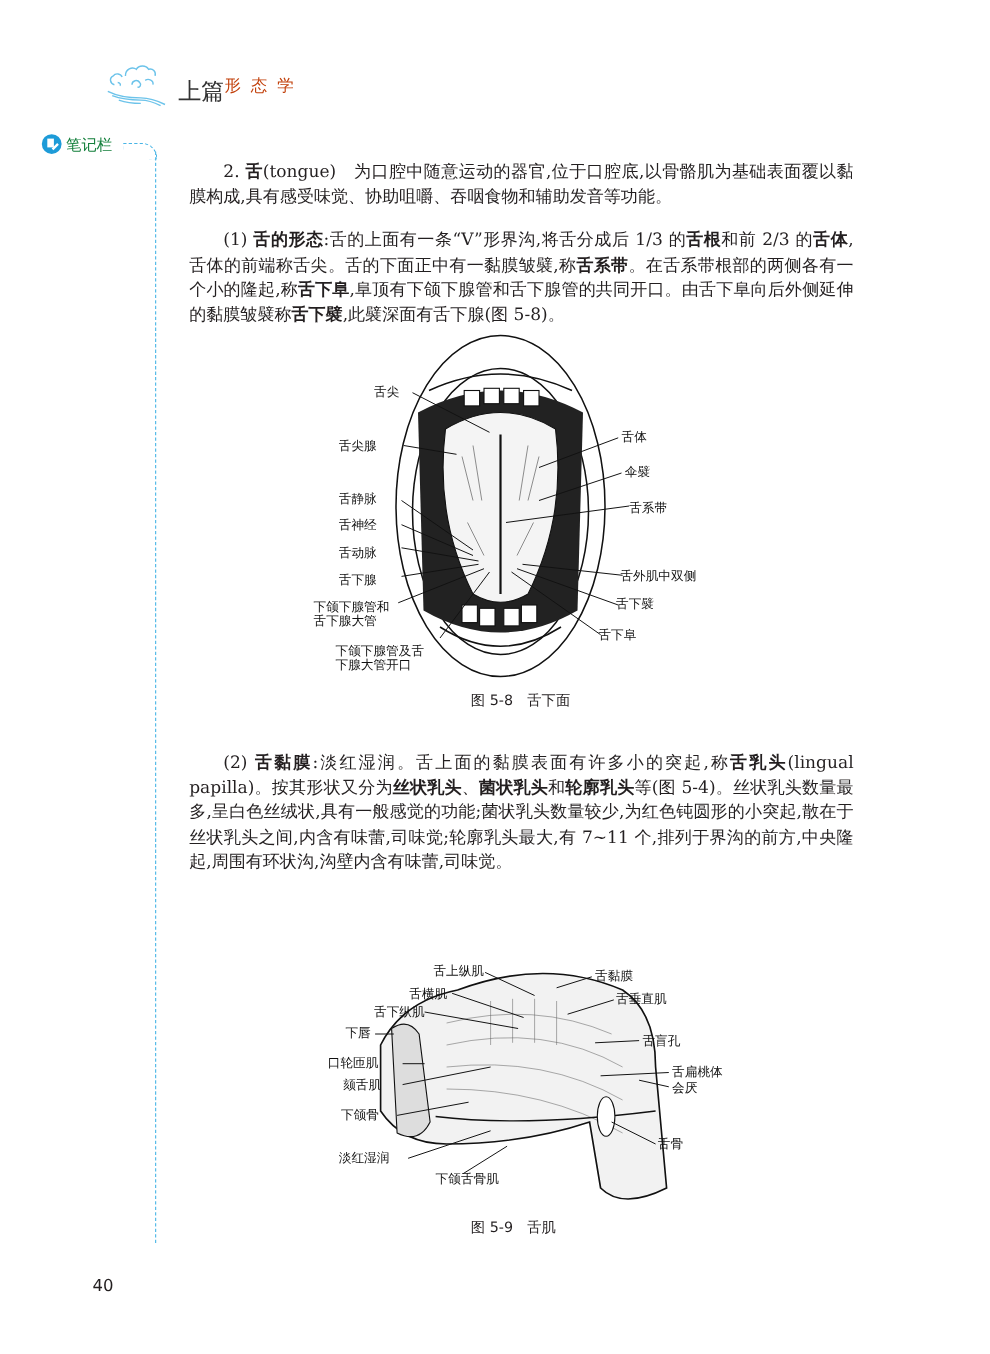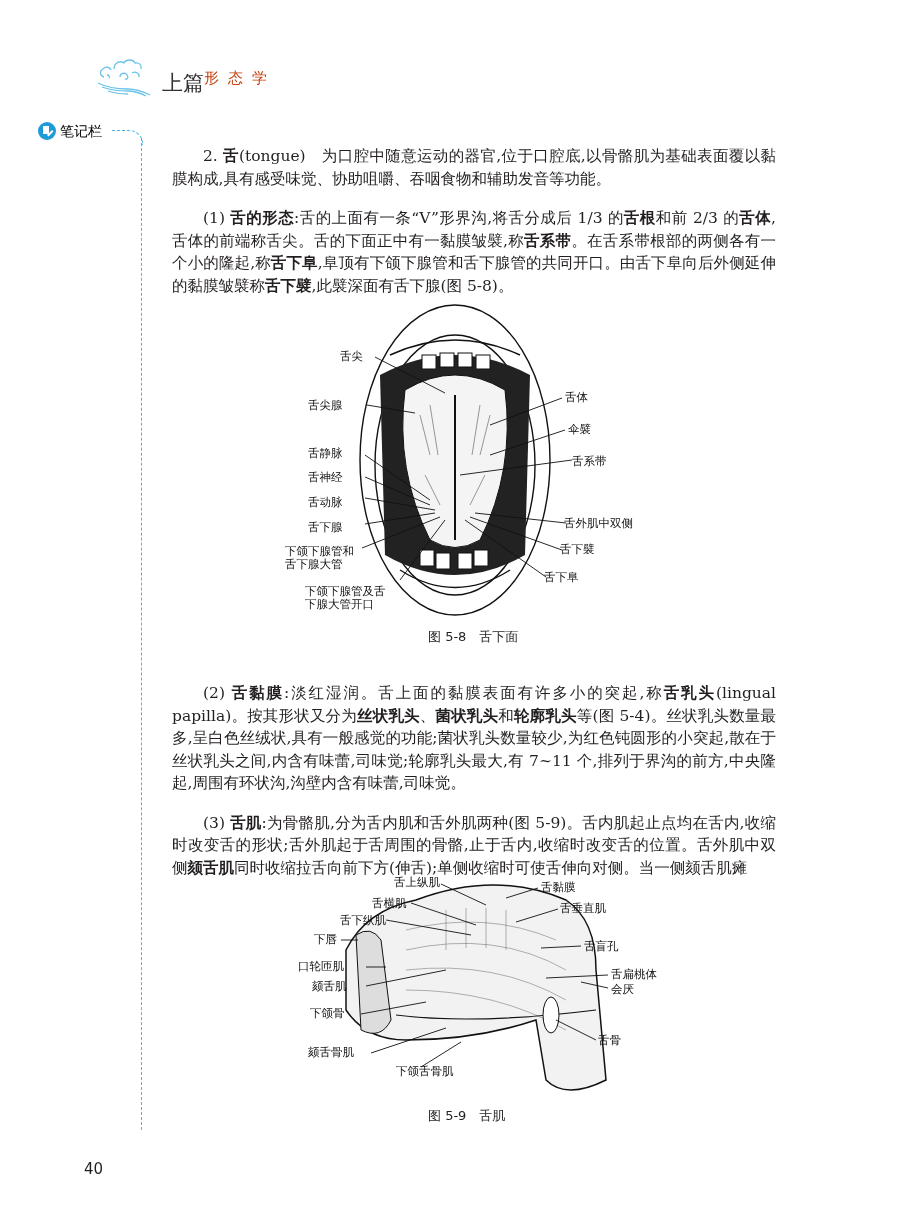--- a/index.html
+++ b/index.html
@@ -4,21 +4,21 @@
 <style>
   html, body { margin:0; padding:0; background:#ffffff; }
   body { width:900px; height:1231px; position:relative; overflow:hidden;
          font-family:"DejaVu Serif","Liberation Serif",serif; color:#231f20; }
   .header { position:absolute; left:92px; top:55px; height:45px; width:300px; }
   .cloud { position:absolute; left:0; top:0; width:62px; height:42px; }
   .hdr-part { position:absolute; left:70px; top:14px; font-size:21px; color:#333; font-family:"DejaVu Serif",serif; }
   .hdr-title { position:absolute; left:112px; top:14px; font-size:15px; color:#c2410c; letter-spacing:9px; font-family:"DejaVu Sans",sans-serif; }
   .notes { position:absolute; left:38px; top:122px; height:24px; }
   .notes-icon { position:absolute; left:0; top:0; width:18px; height:18px; border-radius:50%; background:#1d9bd8; }
-  .notes-label { position:absolute; left:22px; top:1px; font-size:14px; color:#000000; font-family:"DejaVu Sans",sans-serif; white-space:nowrap; }
+  .notes-label { position:absolute; left:22px; top:1px; font-size:14px; color:#15803d; font-family:"DejaVu Sans",sans-serif; white-space:nowrap; }
   .vline { position:absolute; left:141px; top:138px; width:0; height:992px; border-left:1px dashed #48b5e6; }
   .vcurve { position:absolute; left:112px; top:130px; width:30px; height:14px; border-top:1px dashed #48b5e6; border-right:1px dashed #48b5e6; border-top-right-radius:14px; }
   .content { position:absolute; left:155px; top:128px; width:638px; }
   p.para { margin:17px; font-size:15.5px; line-height:22.5px; text-align:justify; text-indent:31px; }
   b { font-family:"DejaVu Sans",sans-serif; font-weight:bold; }
   .fig1 { position:absolute; left:280px; top:295px; width:420px; height:325px; }
   .fig2 { position:absolute; left:280px; top:870px; width:380px; height:235px;margin-left:16px; }
   .caption { position:absolute; font-size:13px; font-family:"DejaVu Sans",sans-serif; color:#231f20; white-space:pre; }
   .lbl { position:absolute; font-size:11.5px; line-height:13px; white-space:nowrap; color:#111; font-family:"DejaVu Serif",serif; }
   .pageno { position:absolute; left:84px; top:1160px; font-size:15px; font-family:"DejaVu Sans",sans-serif; color:#231f20; }
@@ -121,23 +121,20 @@
   <span class="lbl" style="left:284px;top:222px">舌外肌中双侧</span>
   <span class="lbl" style="left:280px;top:248px">舌下襞</span>
   <span class="lbl" style="left:264px;top:276px">舌下阜</span>
 </div>
 <div class="caption" style="left:428px;top:628px">图 5-8　舌下面</div>
 
 <div class="content" style="top:665px">
   <p class="para">
     <span>(2) </span><b>舌黏膜</b><span>:淡红湿润。舌上面的黏膜表面有许多小的突起,称</span><b>舌乳头</b><span>(lingual papilla)。按其形状又分为</span><b>丝状乳头</b><span>、</span><b>菌状乳头</b><span>和</span><b>轮廓乳头</b><span>等(图 5-4)。丝状乳头数量最多,呈白色丝绒状,具有一般感觉的功能;菌状乳头数量较少,为红色钝圆形的小突起,散在于丝状乳头之间,内含有味蕾,司味觉;轮廓乳头最大,有 7~11 个,排列于界沟的前方,中央隆起,周围有环状沟,沟壁内含有味蕾,司味觉。</span>
   </p>
-  <p class="para">
-    <span>(3) </span><b>舌肌</b><span>:为骨骼肌,分为舌内肌和舌外肌两种(图 5-9)。舌内肌起止点均在舌内,收缩时改变舌的形状;舌外肌起于舌周围的骨骼,止于舌内,收缩时改变舌的位置。舌外肌中双侧</span><b>颏舌肌</b><span>同时收缩拉舌向前下方(伸舌);单侧收缩时可使舌伸向对侧。当一侧颏舌肌瘫</span>
-  </p>
 </div>
 
 <div class="fig2">
   <svg width="380" height="235" viewBox="0 0 380 235">
     <path d="M120 30q80-30 150 0q30 20 30 70l10 110q-40 20-60 0l-10-60q-60 20-130 20q-40 0-60-30l0-60q20-40 70-50z" fill="#f2f2f2" stroke="#111" stroke-width="1.5"></path>
     <path d="M60 65q15-10 25 5l10 80q-10 20-30 10z" fill="#ddd" stroke="#111"></path>
     <g stroke="#666" stroke-width="0.5" fill="none">
       <path d="M110 60q80-20 150 10M110 80q90-20 160 20M110 100q90-10 160 30M110 120q90 0 160 40"></path>
       <path d="M150 40v40M170 38v40M190 38v40M210 40v40"></path>
     </g>
@@ -161,21 +158,21 @@
       <line x1="300" y1="170" x2="260" y2="150"></line>
     </g>
   </svg>
   <span class="lbl" style="left:98px;top:6px">舌上纵肌</span>
   <span class="lbl" style="left:76px;top:27px">舌横肌</span>
   <span class="lbl" style="left:44px;top:44px">舌下纵肌</span>
   <span class="lbl" style="left:18px;top:63px">下唇</span>
   <span class="lbl" style="left:2px;top:90px">口轮匝肌</span>
   <span class="lbl" style="left:16px;top:110px">颏舌肌</span>
   <span class="lbl" style="left:14px;top:137px">下颌骨</span>
-  <span class="lbl" style="left:12px;top:176px">颏舌骨肌</span>
+  <span class="lbl" style="left:12px;top:176px">淡红湿润</span>
   <span class="lbl" style="left:100px;top:195px">下颌舌骨肌</span>
   <span class="lbl" style="left:245px;top:11px">舌黏膜</span>
   <span class="lbl" style="left:264px;top:32px">舌垂直肌</span>
   <span class="lbl" style="left:288px;top:70px">舌盲孔</span>
   <span class="lbl" style="left:315px;top:98px">舌扁桃体</span>
   <span class="lbl" style="left:315px;top:113px">会厌</span>
   <span class="lbl" style="left:302px;top:164px">舌骨</span>
 </div>
 <div class="caption" style="left:428px;top:1107px">图 5-9　舌肌</div>
 

